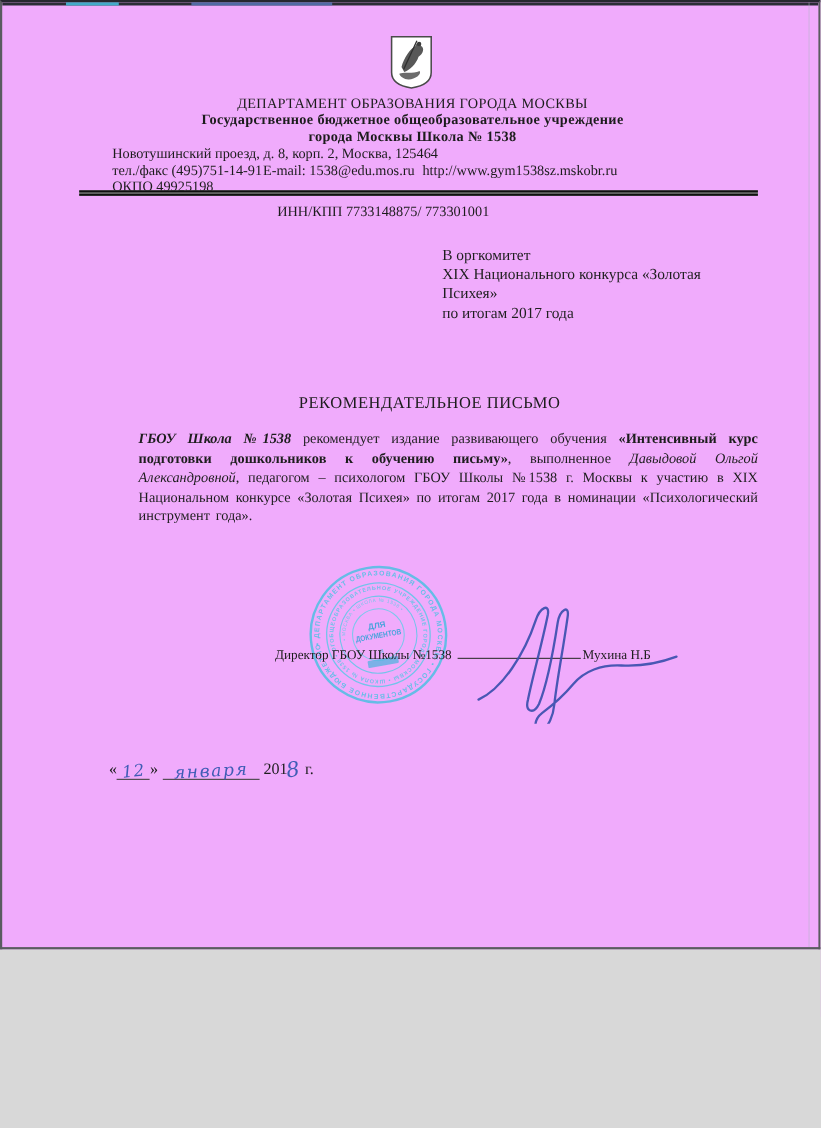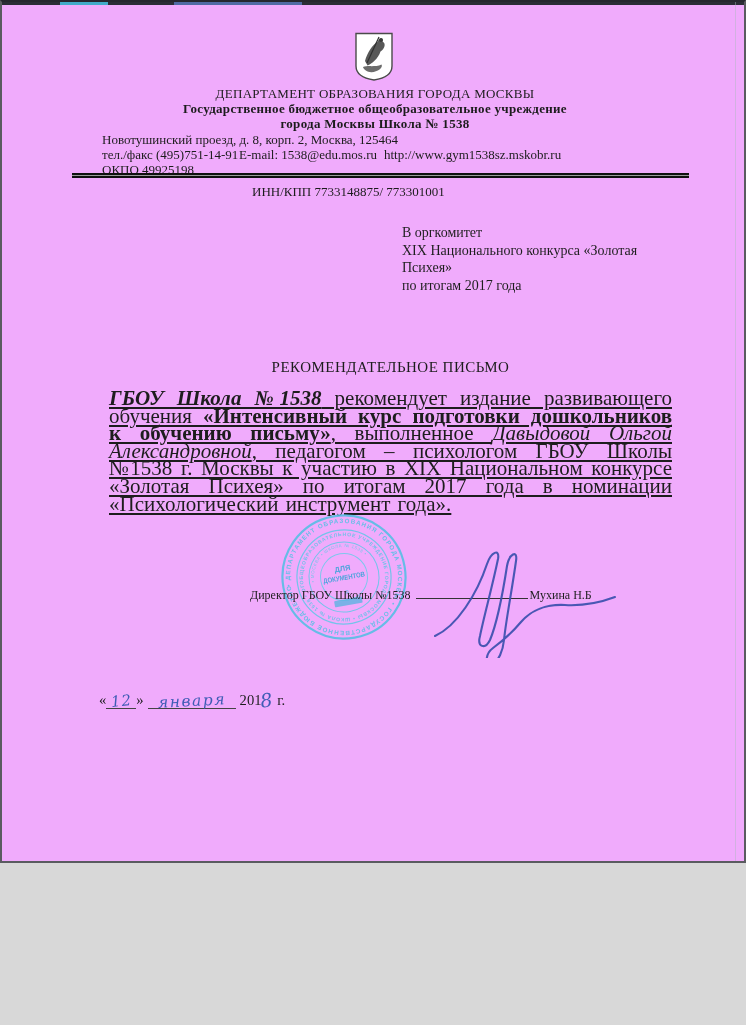--- a/index.html
+++ b/index.html
@@ -40,23 +40,23 @@
 
   
   .recipient { position:absolute; left:400px; top:222px; width:294px; text-align:left;
                font-size:14px; line-height:17.5px; color:#1f1f1f; }
 
   
   .title { position:absolute; left:107px; top:357px; width:563px; text-align:center;
            font-size:15px; letter-spacing:.5px; color:#1d1d1d; }
 
   
-  .letter-body { position:absolute; left:107px; top:388px; width:563px;
-                 font-size:21px; line-height:17.6px; text-align:justify;
-                 color:#1d1d1d; word-spacing:2px;text-decoration:underline; }
+  .letter-body { position:absolute; left:124px; top:388px; width:563px;
+                 font-size:13px; line-height:17.6px; text-align:justify;
+                 color:#1d1d1d; word-spacing:2px; }
   .bi { font-weight:bold; font-style:italic; }
   .b  { font-weight:bold; }
   .i  { font-style:italic; }
 
   
   .stamp { position:absolute; left:276px; top:509px; width:132px; height:132px; opacity:.88; filter:blur(.2px); }
 
   
   .sig-row { position:absolute; left:248px; top:584px; font-size:12px; color:#1d1d1d; white-space:nowrap; }
   .sig-line { display:inline-block; width:112px; border-bottom:1px solid #333; height:13px; margin:0 2px 0 5px; }

